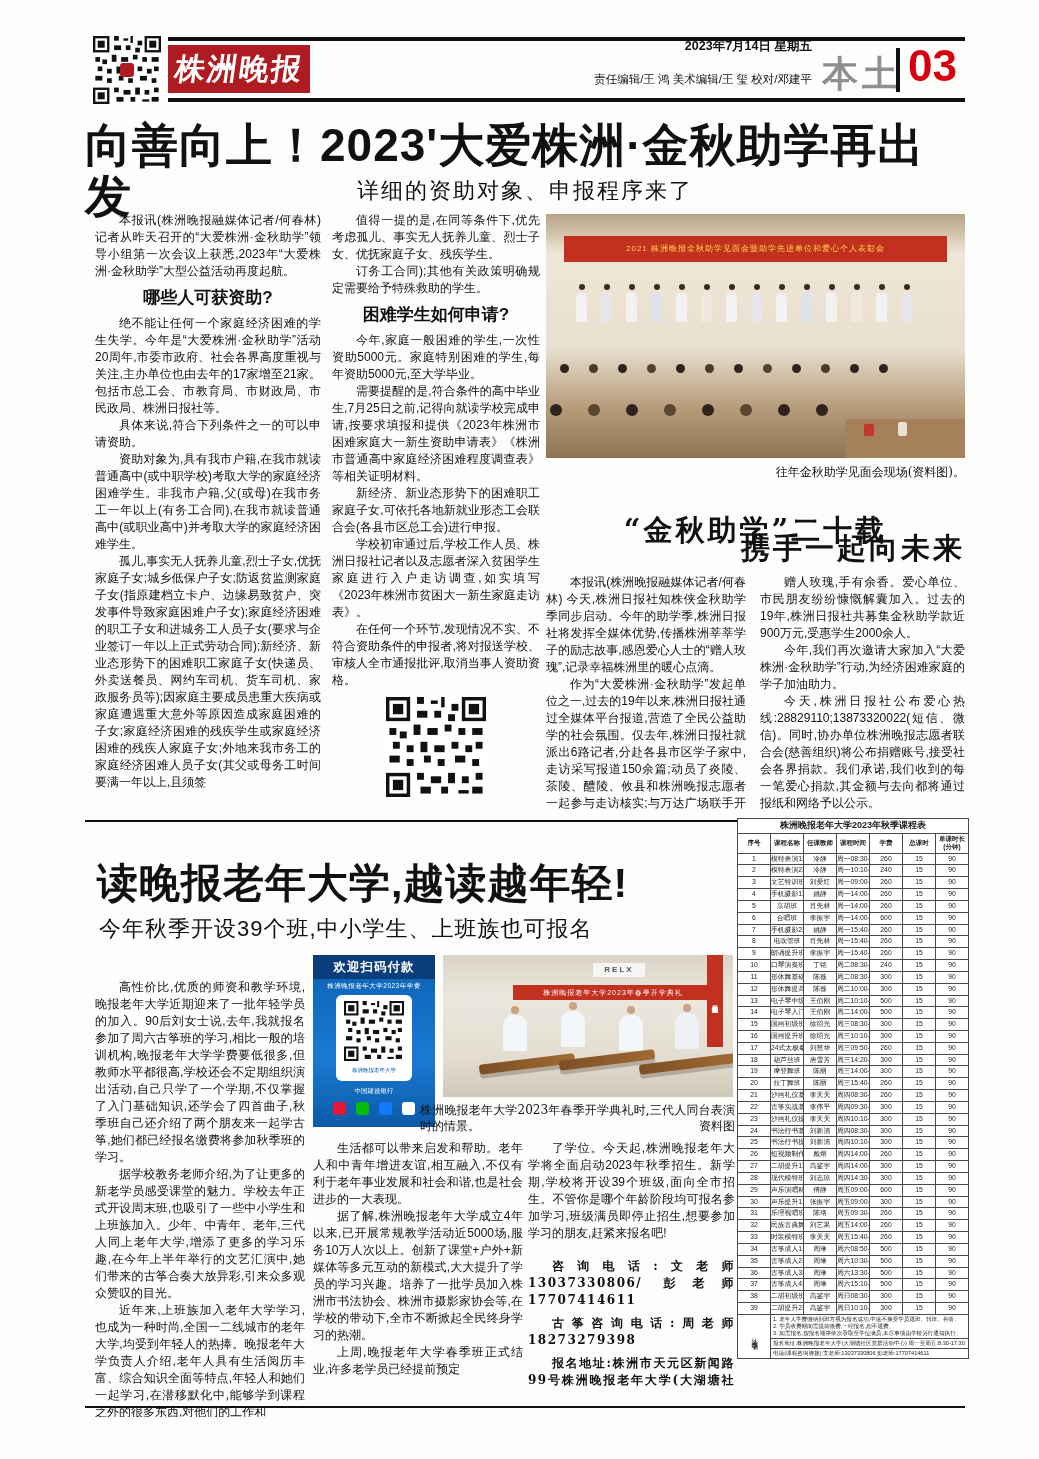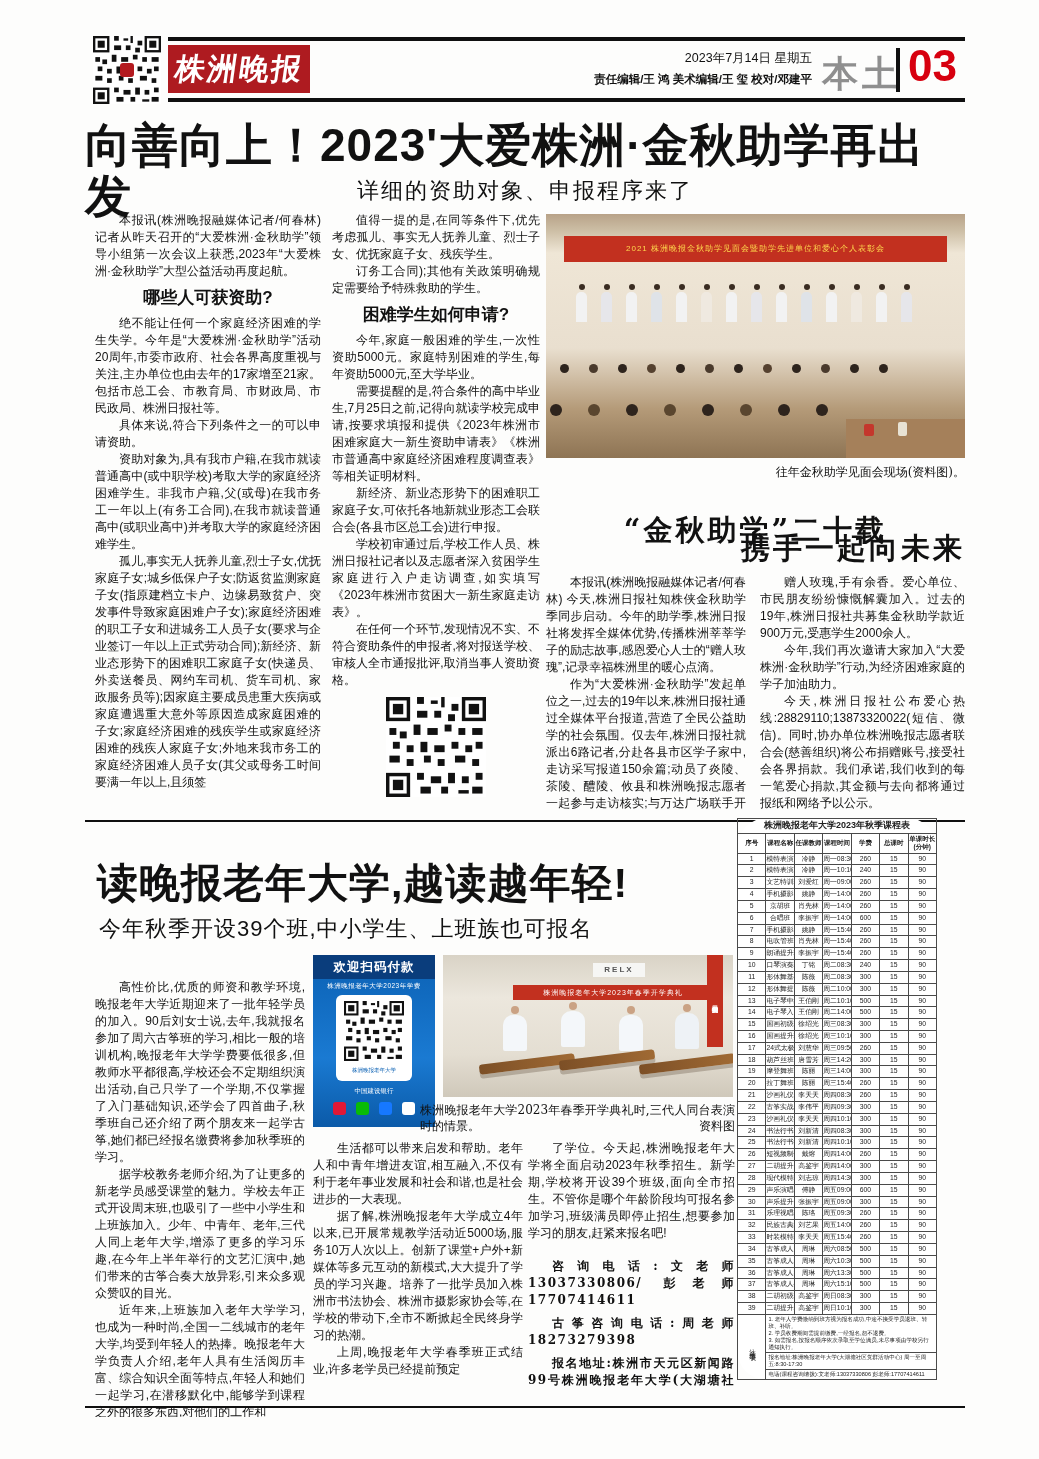--- a/index.html
+++ b/index.html
@@ -3,21 +3,21 @@
 <meta charset="utf-8">
 <style>
   html,body{margin:0;padding:0;background:#e8e8e8;}
   #page{position:relative;width:1039px;height:1459px;background:#fdfdfc;margin:0 auto;overflow:hidden;
         font-family:"Liberation Sans",sans-serif;color:#111;}
   .abs{position:absolute;}
   .rule{background:#101010;}
   
   .logo-box{background:#ae1b20;color:#fff;display:flex;align-items:center;justify-content:center;}
   .logo-text{font-family:"DejaVu Serif",serif;font-weight:bold;font-size:30px;letter-spacing:2px;transform:skewX(-8deg);}
-  .hmeta{font-size:12.5px;text-align:right;color:#111;font-weight:bold;}
+  .hmeta{font-size:12.5px;text-align:right;color:#111;}
   .section-name{font-size:36px;font-weight:bold;color:#8f8f8f;letter-spacing:4px;}
   .page-no{font-size:44px;font-weight:bold;color:#d7000f;}
   
   .art{font-size:12px;line-height:17px;text-align:justify;overflow:hidden;}
   .art p{margin:0;text-indent:2em;}
   .subhead{font-weight:bold;font-size:17px;text-align:center;margin:9px 0;text-indent:0;}
   .kai{font-family:"DejaVu Serif",serif;}
   .h1{font-weight:900;text-align:left;letter-spacing:1px;line-height:1.1;}
   .deck{text-align:center;font-size:22px;letter-spacing:2px;}
   .h2{font-family:"DejaVu Serif",serif;font-weight:900;font-size:29px;text-align:center;letter-spacing:3px;line-height:1.25;}
@@ -38,21 +38,21 @@
   .photo2{background:linear-gradient(180deg,#d9d3c6 0%,#ece7dd 30%,#e4ded2 70%,#cfc8ba 100%);overflow:hidden;}
   .gz{position:absolute;width:96px;height:10px;background:linear-gradient(90deg,#7c4f26,#a06a34);border-radius:3px;transform:rotate(-7deg);box-shadow:0 4px 0 rgba(60,40,20,.25);}
   .performer{position:absolute;width:24px;height:36px;background:#f4f7fa;border-radius:10px 10px 2px 2px;}
   .performer::before{content:"";position:absolute;top:-9px;left:8px;width:8px;height:8px;border-radius:50%;background:#caa284;}
   
   .poster{background:linear-gradient(180deg,#0b61b4 0%,#1a7ad2 60%,#0b5aa8 100%);overflow:hidden;color:#fff;}
   .poster-band{background:#0a3d7c;color:#fff;font-weight:bold;font-size:12.5px;text-align:center;line-height:24px;letter-spacing:1px;}
   .poster-card{background:#fff;border-radius:6px;}
   .payicon{width:13px;height:13px;border-radius:3px;flex:0 0 auto;}
   
-  .sched{border-collapse:collapse;width:200px;table-layout:fixed;background:#fff;border-radius:30px;}
+  .sched{border-collapse:collapse;width:232px;table-layout:fixed;background:#fff;}
   .sched td,.sched th{border:1px solid #4a4a4a;font-size:6.8px;line-height:1.3;text-align:center;padding:1px 0;
       overflow:hidden;white-space:nowrap;font-weight:normal;color:#222;}
   .sched .ttl{font-size:9px;font-weight:bold;border:1px solid #4a4a4a;}
   .sched .hd{font-weight:bold;font-size:6.5px;}
   .sched .note{font-size:5.6px;text-align:left;white-space:normal;line-height:1.25;padding:1px 2px;}
   .vlabel{writing-mode:vertical-lr;font-size:6.5px;letter-spacing:2px;}
 </style>
 </head>
 <body>
 
@@ -121,21 +121,21 @@
     <svg class="qr" width="68" height="68" viewBox="0 0 29 29">
         <use href="#qrpat"></use>
       </svg>
     <div class="abs" style="left:27px;top:27px;width:14px;height:14px;background:#b31a1f;border-radius:3px;"></div>
   </div>
   <div class="abs rule" style="left:168px;top:37px;width:797px;height:4px;"></div>
   <div class="abs rule" style="left:168px;top:98px;width:797px;height:4px;"></div>
   <div class="abs logo-box" style="left:168px;top:45px;width:142px;height:48px;">
     <span class="logo-text">株洲晚报</span>
   </div>
-  <div class="abs hmeta" style="left:520px;top:50px;width:292px;font-weight:normal;text-align:right;">2023年7月14日 星期五</div>
+  <div class="abs hmeta" style="left:520px;top:38px;width:292px;font-weight:bold;text-align:right;">2023年7月14日 星期五</div>
   <div class="abs hmeta" style="left:460px;top:72px;width:352px;font-size:11.5px;">责任编辑/王 鸿 美术编辑/王 玺 校对/邓建平</div>
   <div class="abs section-name" style="left:822px;top:50px;">本土</div>
   <div class="abs rule" style="left:896px;top:48px;width:4px;height:44px;"></div>
   <div class="abs page-no" style="left:908px;top:41px;">03</div>
 
   <div class="abs h1" style="left:85px;top:120px;width:880px;font-size:46px;">向善向上！2023'大爱株洲·金秋助学再出发</div>
   <div class="abs deck" style="left:85px;top:176px;width:880px;">详细的资助对象、申报程序来了</div>
 
   <div class="abs art" style="left:95px;top:212px;width:226px;height:598px;">
     <p>本报讯(株洲晚报融媒体记者/何春林) 记者从昨天召开的“大爱株洲·金秋助学”领导小组第一次会议上获悉,2023年“大爱株洲·金秋助学”大型公益活动再度起航。</p>

